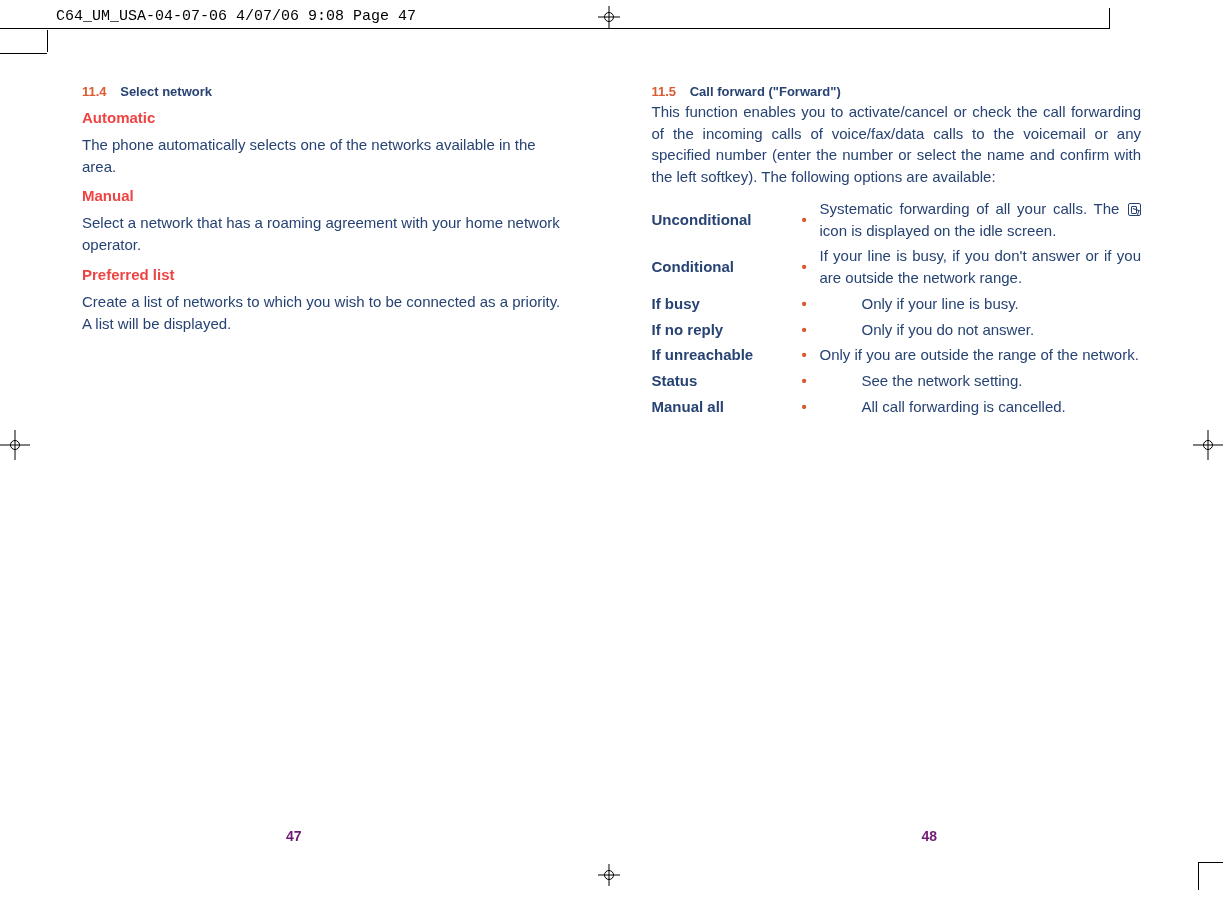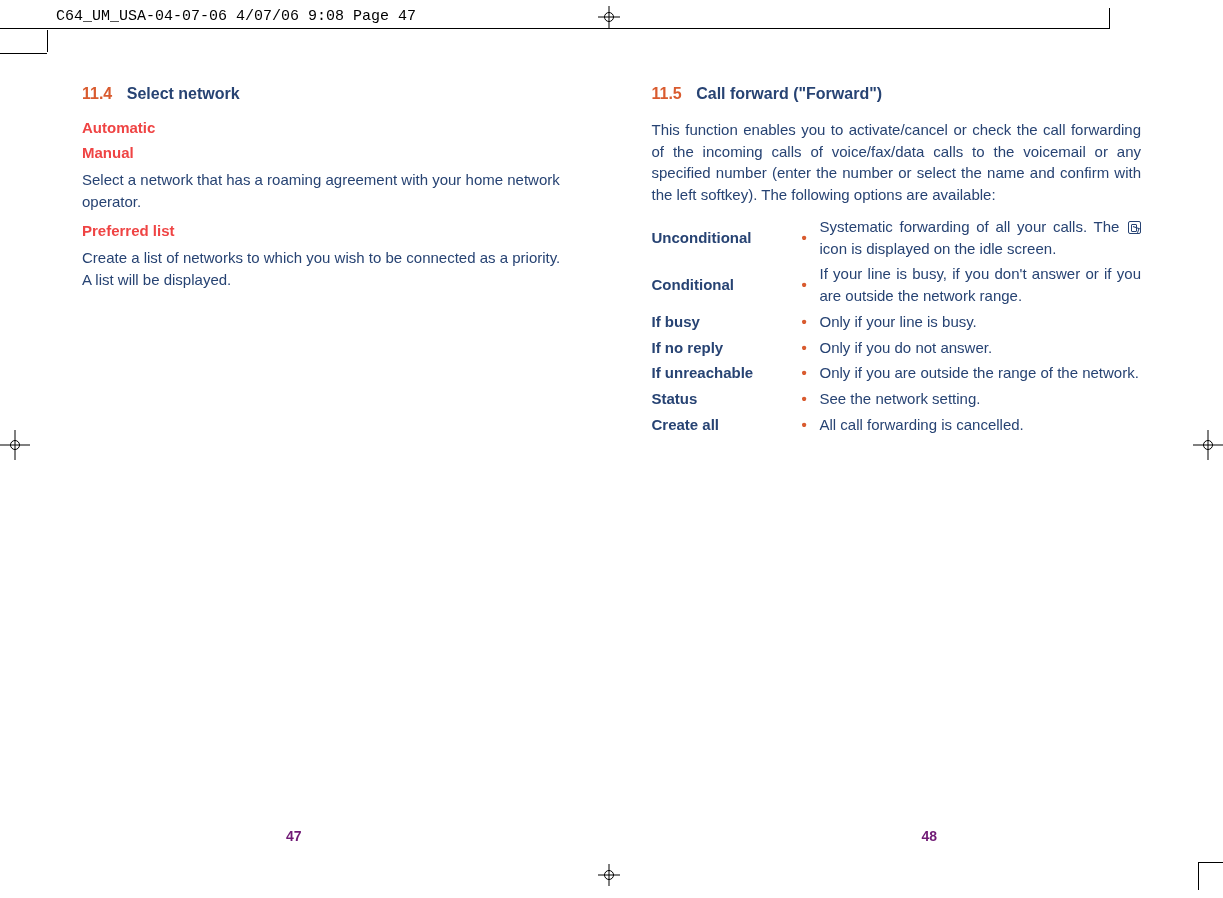--- a/index.html
+++ b/index.html
@@ -105,23 +105,22 @@
   .page {
     width: 50%;
     padding: 30px 40px 20px 34px;
     position: relative;
     color: #274373;
   }
   .page-right {
     padding: 30px 34px 20px 40px;
   }
   .sec-heading {
-    font-size: 16px;
-    font-weight: bold;
-    margin-bottom: 14px;
+    font-size: 13px;
+    font-weight: bold;
     line-height: 1.3;
   }
   .sec-num {
     color: #d95b2f;
     margin-right: 10px;
   }
   .sec-title { color: #274373; }
   .sub-heading {
     font-weight: bold;
     font-size: 15px;
@@ -155,21 +154,21 @@
     color: #d95b2f;
     width: 18px;
     flex-shrink: 0;
     font-weight: bold;
   }
   .opt-desc {
     flex: 1;
     color: #274373;
     text-align: justify;
   }
-  .opt-desc.no-justify { text-align: left; }
+  .opt-desc.no-justify { text-align: left; margin-left: 42px; }
   .inline-icon {
     display: inline-block;
     width: 13px;
     height: 13px;
     border: 1px solid #274373;
     border-radius: 2px;
     vertical-align: middle;
     position: relative;
     margin-left: 2px;
   }
@@ -276,20 +275,21 @@
 
 <div class="page-area">
 
   <div class="page">
     <div class="sec-heading">
       <span class="sec-num">11.4</span>
       <span class="sec-title">Select network</span>
     </div>
 
     <div class="sub-heading">Automatic</div>
+    <div class="body-text">The phone automatically selects one of the networks available in the area.</div>
 
     <div class="sub-heading">Manual</div>
     <div class="body-text">Select a network that has a roaming agreement with your home network operator.</div>
 
     <div class="sub-heading">Preferred list</div>
     <div class="body-text">Create a list of networks to which you wish to be connected as a priority. A list will be displayed.</div>
 
     <div class="page-number pn-left">47</div>
   </div>
 
@@ -326,21 +326,21 @@
           <div class="opt-label">If unreachable</div>
           <div class="opt-bullet">•</div>
           <div class="opt-desc">Only if you are outside the range of the network.</div>
         </div>
         <div class="option-row">
           <div class="opt-label">Status</div>
           <div class="opt-bullet">•</div>
           <div class="opt-desc no-justify">See the network setting.</div>
         </div>
         <div class="option-row">
-          <div class="opt-label">Create all</div>
+          <div class="opt-label">Manual all</div>
           <div class="opt-bullet">•</div>
           <div class="opt-desc no-justify">All call forwarding is cancelled.</div>
         </div>
       </div>
 
     <div class="page-number pn-right">48</div>
   </div>
 
 </div>
 

